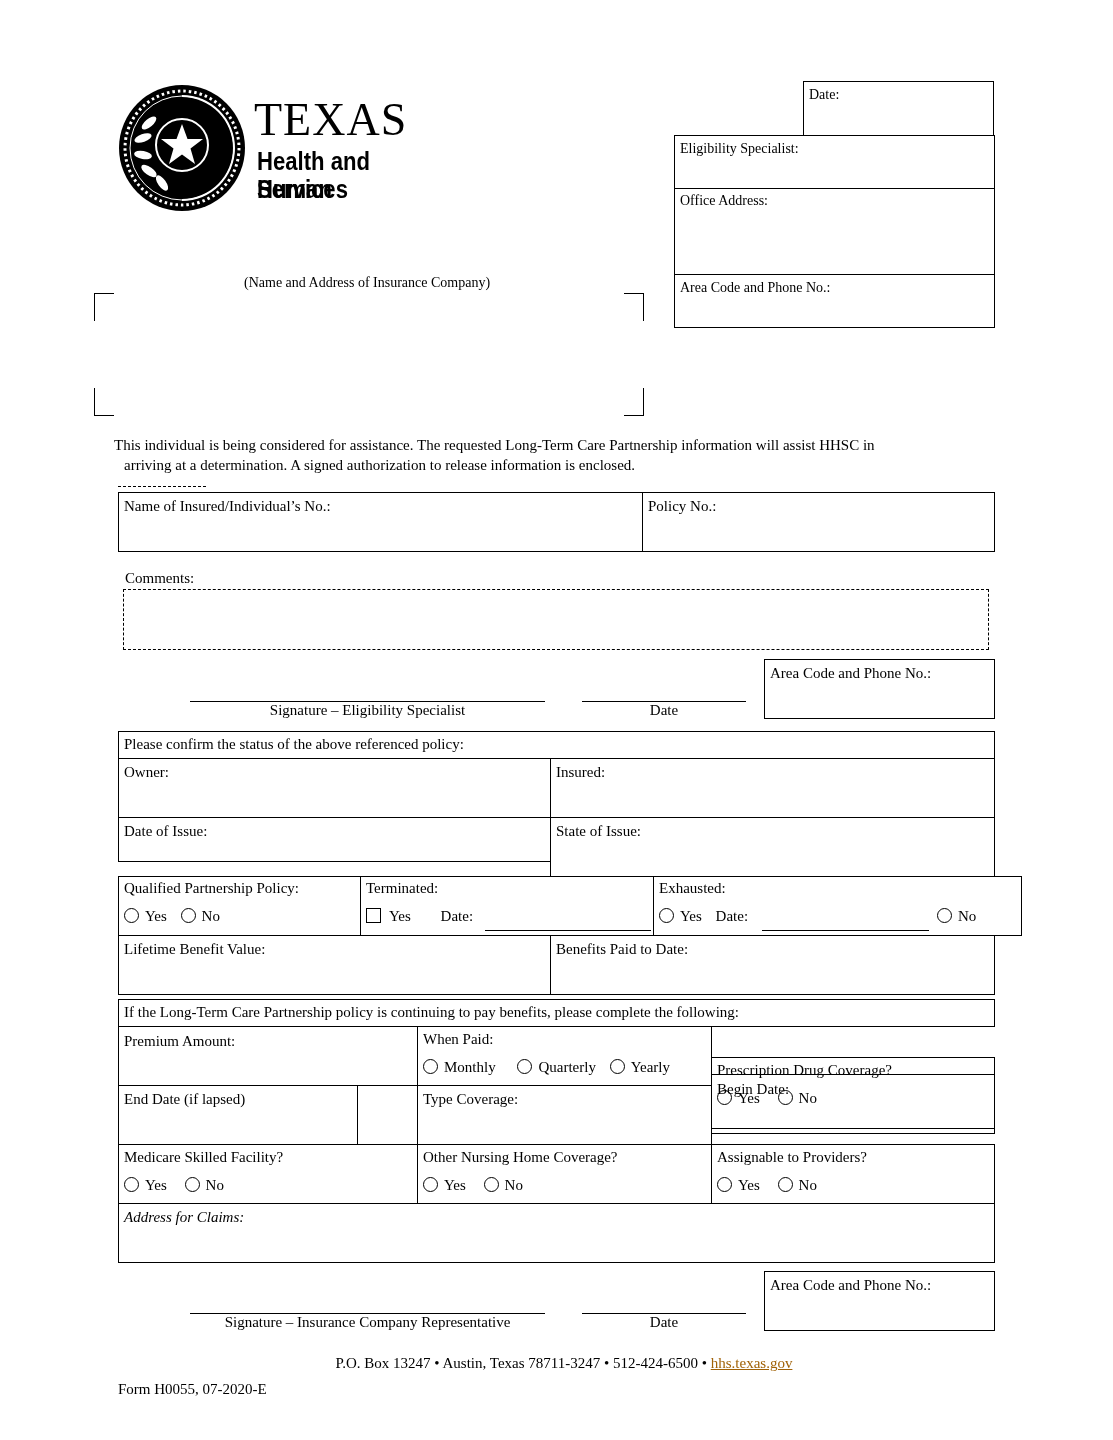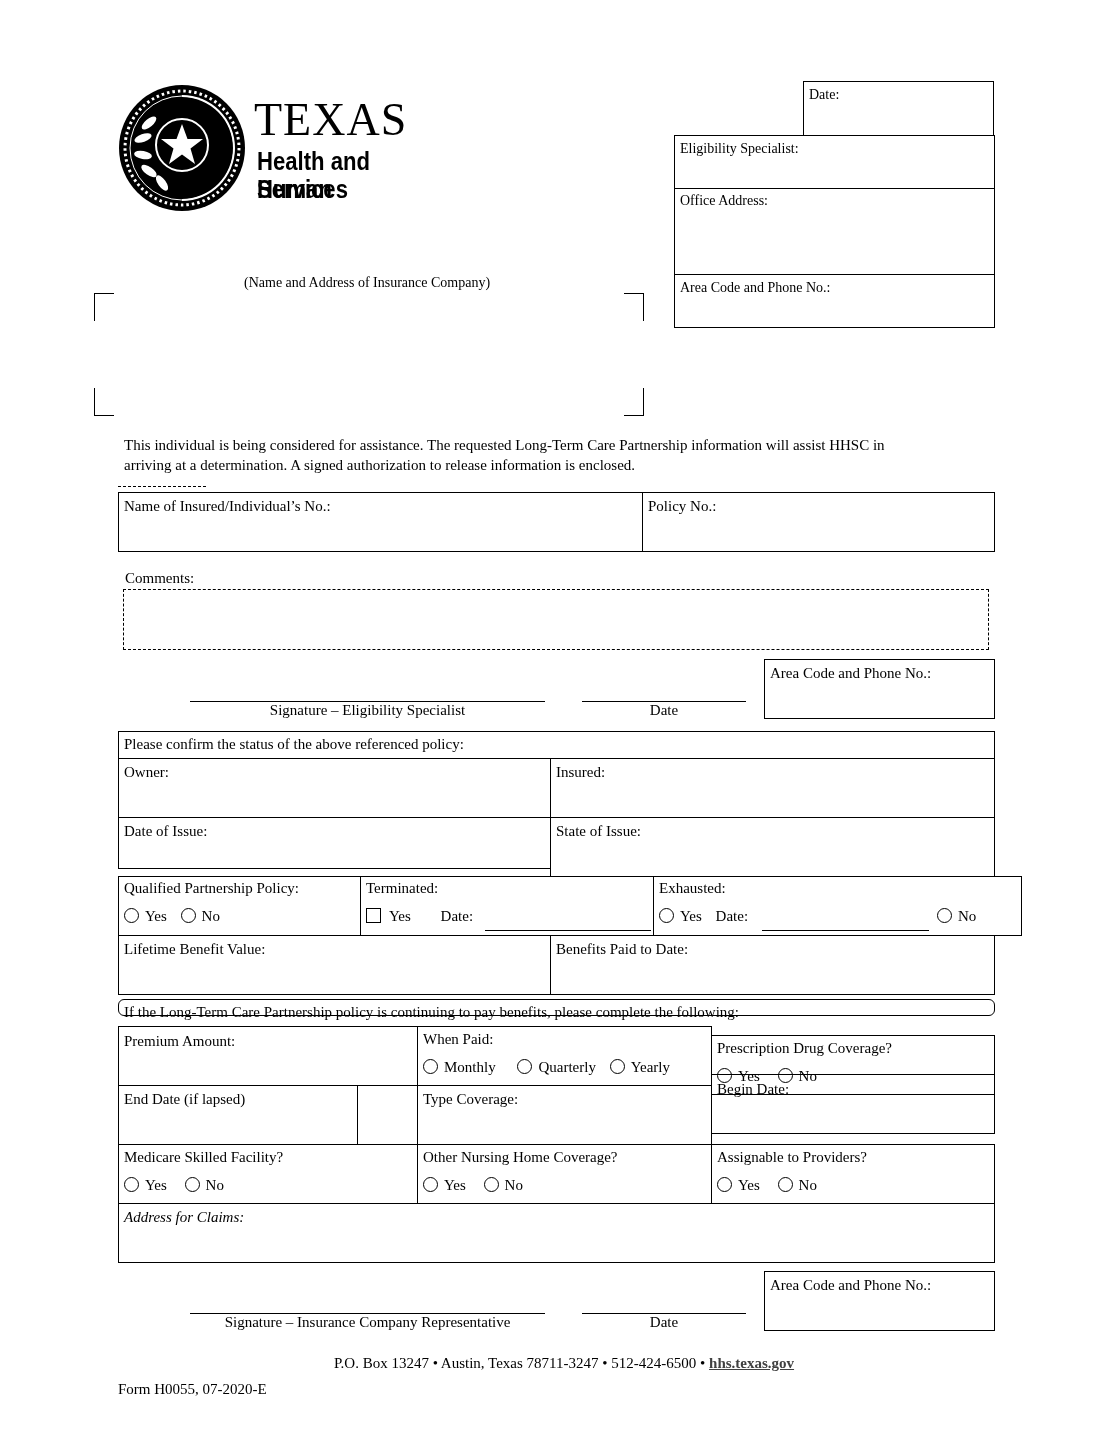--- a/index.html
+++ b/index.html
@@ -8,21 +8,21 @@
   .box { position:absolute; border:1px solid #000; box-sizing:border-box; }
   .lbl { position:absolute; font-size:14.5px; white-space:nowrap; }
   .small { font-size:14px; }
   .radio { display:inline-block; width:15px; height:15px; border:1px solid #000; border-radius:50%; box-sizing:border-box; vertical-align:-2px; margin-right:6px; }
   .check { display:inline-block; width:15px; height:15px; border:1px solid #000; box-sizing:border-box; vertical-align:-2px; margin-right:8px; }
   .opt { display:inline-block; margin-right:10px; }
   .line { position:absolute; border-top:1px solid #000; }
   .cell { position:absolute; border:1px solid #000; box-sizing:border-box; }
   .cell .t { position:absolute; left:5px; top:5px; white-space:nowrap; }
   .cell .r { position:absolute; left:5px; top:31px; white-space:nowrap; }
-  a.link { color:#404040; text-decoration:underline;font-weight:bold; }
+  a.link { color:#a16207; text-decoration:underline; }
   .corner { position:absolute; width:20px; height:28px; box-sizing:border-box; }
 </style>
 </head>
 <body>
 
 <div class="abs" style="left:117px;top:83px;width:345px;height:132px;">
   <svg width="130" height="130" viewBox="0 0 130 130" style="position:absolute;left:0;top:0;">
     <circle cx="65" cy="65" r="63" fill="#000"></circle>
     <circle cx="65" cy="65" r="57" fill="none" stroke="#fff" stroke-width="3" stroke-dasharray="2.5 3"></circle>
     <path d="M65 12 A53 53 0 0 1 65 118 Z" fill="#fff"></path>
@@ -66,21 +66,21 @@
 </div>
 
 <div class="abs small" style="left:244px;top:275px;">(Name and Address of Insurance Company)</div>
 <div class="abs" style="left:94px;top:293px;width:550px;height:123px;">
   <div class="corner" style="left:0;top:0;border-left:1px solid #000;border-top:1px solid #000;"></div>
   <div class="corner" style="right:0;top:0;border-right:1px solid #000;border-top:1px solid #000;"></div>
   <div class="corner" style="left:0;bottom:0;border-left:1px solid #000;border-bottom:1px solid #000;"></div>
   <div class="corner" style="right:0;bottom:0;border-right:1px solid #000;border-bottom:1px solid #000;"></div>
 </div>
 
-<div class="abs" style="left:124px;top:437px;white-space:nowrap;">This individual is being considered for assistance. The requested Long-Term Care Partnership information will assist HHSC in</div>
+<div class="abs" style="left:114px;top:437px;white-space:nowrap;">This individual is being considered for assistance. The requested Long-Term Care Partnership information will assist HHSC in</div>
 <div class="abs" style="left:124px;top:457px;white-space:nowrap;">arriving at a determination. A signed authorization to release information is enclosed.</div>
 <div class="abs" style="left:118px;top:486px;width:88px;border-top:1px dashed #000;"></div>
 
 <div class="cell" style="left:118px;top:492px;width:525px;height:60px;">
   <span class="t">Name of Insured/Individual’s No.:</span>
 </div>
 <div class="cell" style="left:642px;top:492px;width:353px;height:60px;">
   <span class="t">Policy No.:</span>
 </div>
 
@@ -97,21 +97,21 @@
 
 <div class="cell" style="left:118px;top:731px;width:877px;height:28px;">
   <span class="t" style="top:4px;">Please confirm the status of the above referenced policy:</span>
 </div>
 <div class="cell" style="left:118px;top:758px;width:433px;height:60px;">
   <span class="t">Owner:</span>
 </div>
 <div class="cell" style="left:550px;top:758px;width:445px;height:60px;">
   <span class="t">Insured:</span>
 </div>
-<div class="cell" style="left:118px;top:817px;width:433px;height:52px;">
+<div class="cell" style="left:118px;top:817px;width:433px;height:45px;">
   <span class="t">Date of Issue:</span>
 </div>
 <div class="cell" style="left:550px;top:817px;width:445px;height:60px;">
   <span class="t">State of Issue:</span>
 </div>
 
 <div class="cell" style="left:118px;top:876px;width:243px;height:60px;">
   <span class="t" style="top:3px;">Qualified Partnership Policy:</span>
   <span class="r" style="top:31px;">
     <span class="opt"><span class="radio"></span><span>Yes</span></span>
@@ -136,21 +136,21 @@
   <span class="abs" style="left:283px;top:31px;white-space:nowrap;"><span class="radio"></span><span>No</span></span>
 </div>
 
 <div class="cell" style="left:118px;top:935px;width:433px;height:60px;">
   <span class="t">Lifetime Benefit Value:</span>
 </div>
 <div class="cell" style="left:550px;top:935px;width:445px;height:60px;">
   <span class="t">Benefits Paid to Date:</span>
 </div>
 
-<div class="cell" style="left:118px;top:999px;width:877px;height:17px;border-radius:6px;">
+<div class="cell" style="left:118px;top:999px;width:877px;height:28px;">
   <span class="t" style="top:4px;">If the Long-Term Care Partnership policy is continuing to pay benefits, please complete the following:</span>
 </div>
 <div class="cell" style="left:118px;top:1026px;width:300px;height:60px;">
   <span class="t" style="top:6px;">Premium Amount:</span>
 </div>
 <div class="cell" style="left:417px;top:1026px;width:295px;height:60px;">
   <span class="t" style="top:4px;">When Paid:</span>
   <span class="r" style="top:32px;">
     <span class="opt" style="margin-right:18px;"><span class="radio"></span><span>Monthly</span></span>
     <span class="opt"><span class="radio"></span><span>Quarterly</span></span>
@@ -160,21 +160,21 @@
 <div class="cell" style="left:711px;top:1026px;width:284px;height:60px;margin-top:48px;">
   <span class="t" style="top:6px;">Begin Date:</span>
 </div>
 
 <div class="cell" style="left:118px;top:1085px;width:240px;height:60px;">
   <span class="t">End Date (if lapsed)</span>
 </div>
 <div class="cell" style="left:417px;top:1085px;width:295px;height:60px;">
   <span class="t">Type Coverage:</span>
 </div>
-<div class="cell" style="left:711px;top:1035px;width:284px;height:60px;">
+<div class="cell" style="left:711px;top:1057px;width:284px;height:72px;">
   <span class="t" style="top:4px;">Prescription Drug Coverage?</span>
   <span class="r" style="top:32px;">
     <span class="opt" style="margin-right:14px;"><span class="radio"></span><span>Yes</span></span>
     <span class="opt"><span class="radio"></span><span>No</span></span>
   </span>
 </div>
 
 <div class="cell" style="left:118px;top:1144px;width:300px;height:60px;padding-left:27px;">
   <span class="t" style="top:4px;">Medicare Skilled Facility?</span>
   <span class="r" style="top:32px;">

